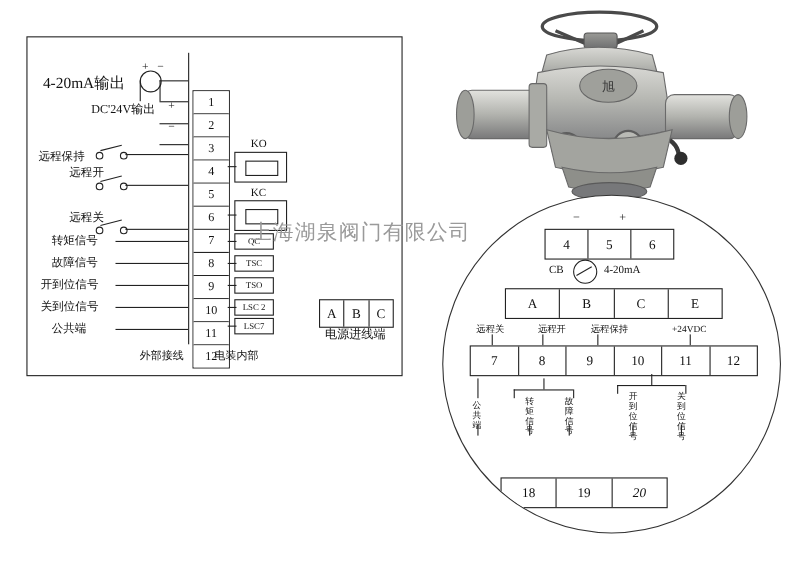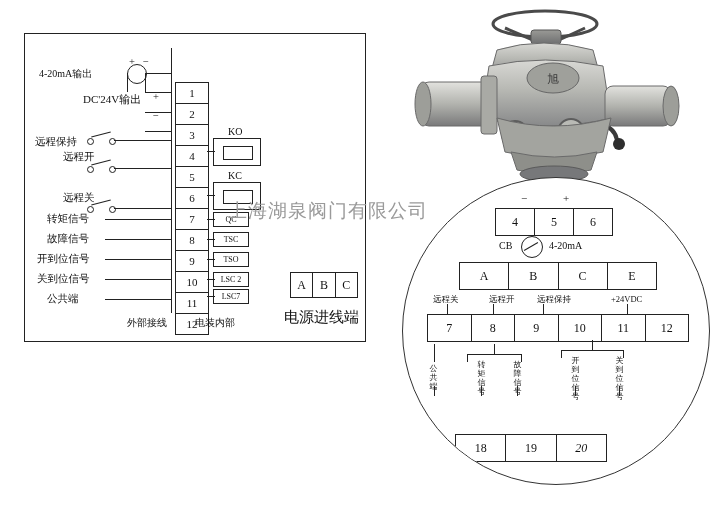--- a/index.html
+++ b/index.html
@@ -28,21 +28,21 @@
   .relay .nm{position:absolute;top:-13px;left:12px;font-size:10px;background:#fff;padding:0 2px;}
   .coil{position:absolute;left:9px;top:7px;width:28px;height:12px;border:1px solid #222;}
 
   
   .sig{position:absolute;border:1px solid #222;background:#fff;width:34px;height:13px;font-size:8px;display:flex;align-items:center;justify-content:center;}
 
   
   .abcbox{position:absolute;left:290px;top:272px;width:66px;height:24px;border:1px solid #222;display:flex;background:#fff;}
   .abcbox div{flex:1;border-right:1px solid #222;display:flex;align-items:center;justify-content:center;font-size:12px;}
   .abcbox div:last-child{border-right:none;}
-  .abccap{position:absolute;left:284px;top:308px;width:78px;font-size:15px;}
+  .abccap{position:absolute;left:284px;top:296px;width:78px;text-align:center;font-size:11px;}
 
   .divlab{position:absolute;font-size:10px;}
 
   
   .wm{position:absolute;left:228px;top:198px;font-size:19px;color:#9a9a9a;font-family:"Liberation Sans",sans-serif;letter-spacing:1px;z-index:40;}
 
   
   .photo{position:absolute;left:393px;top:6px;width:300px;height:185px;}
 
   
@@ -71,21 +71,21 @@
       <div class="cell">5</div>
       <div class="cell">6</div>
       <div class="cell">7</div>
       <div class="cell">8</div>
       <div class="cell">9</div>
       <div class="cell">10</div>
       <div class="cell">11</div>
       <div class="cell">12</div>
     </div>
 
-    <div class="llab" style="left:14px;top:33px;font-size:10px;">4-20mA输出</div>
+    <div class="llab" style="left:14px;top:33px;font-size:14px;">4-20mA输出</div>
     <div class="llab" style="left:104px;top:22px;">+</div>
     <div class="llab" style="left:118px;top:22px;">−</div>
     <div class="circ" style="left:102px;top:30px;width:18px;height:18px;"></div>
     <div class="hline" style="left:120px;top:39px;width:26px;"></div>
     <div class="hline" style="left:120px;top:58px;width:26px;"></div>
     <div class="vline" style="left:120px;top:39px;height:19px;"></div>
     <div class="vline" style="left:102px;top:39px;height:19px;"></div>
 
     <div class="llab" style="left:58px;top:58px;font-size:11px;">DC'24V输出</div>
     <div class="llab" style="left:128px;top:57px;">+</div>

